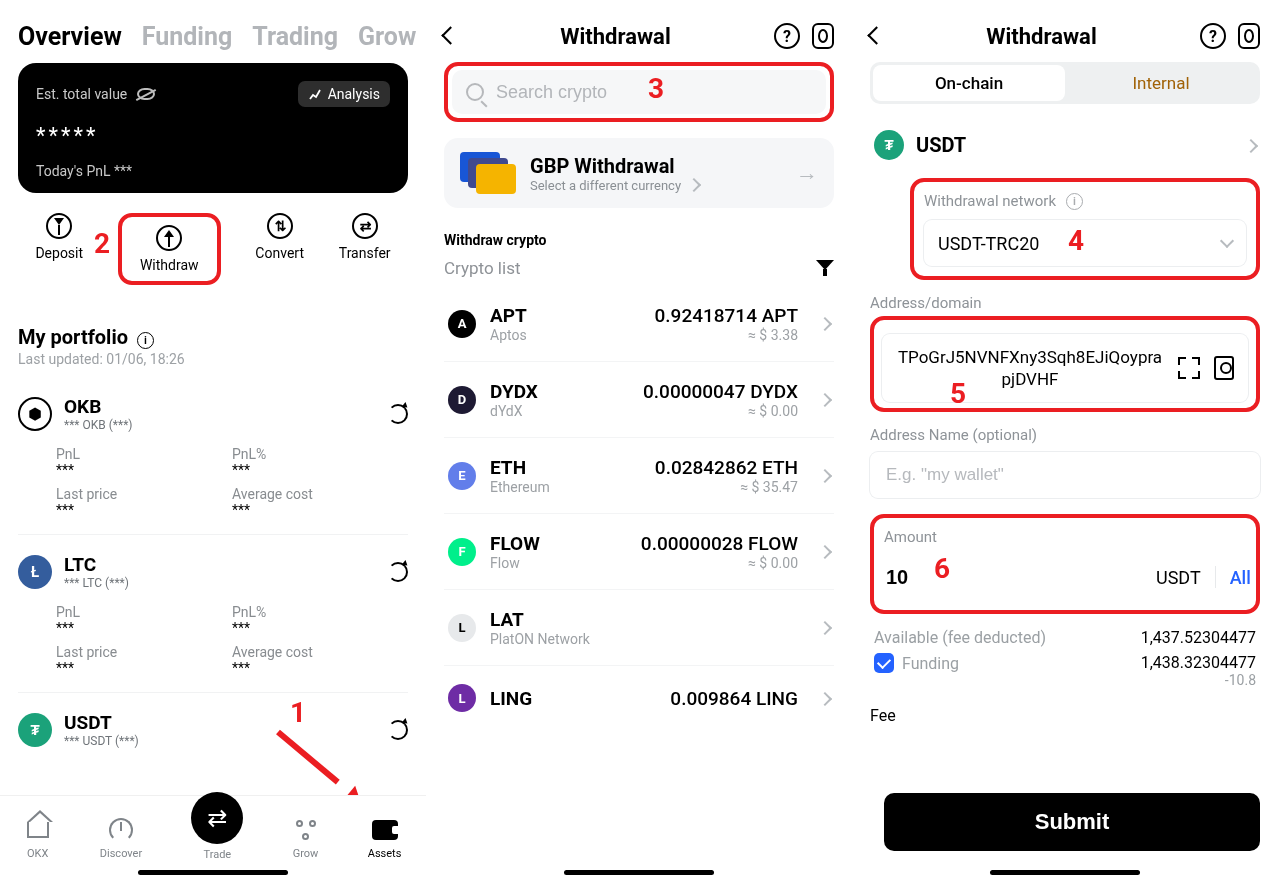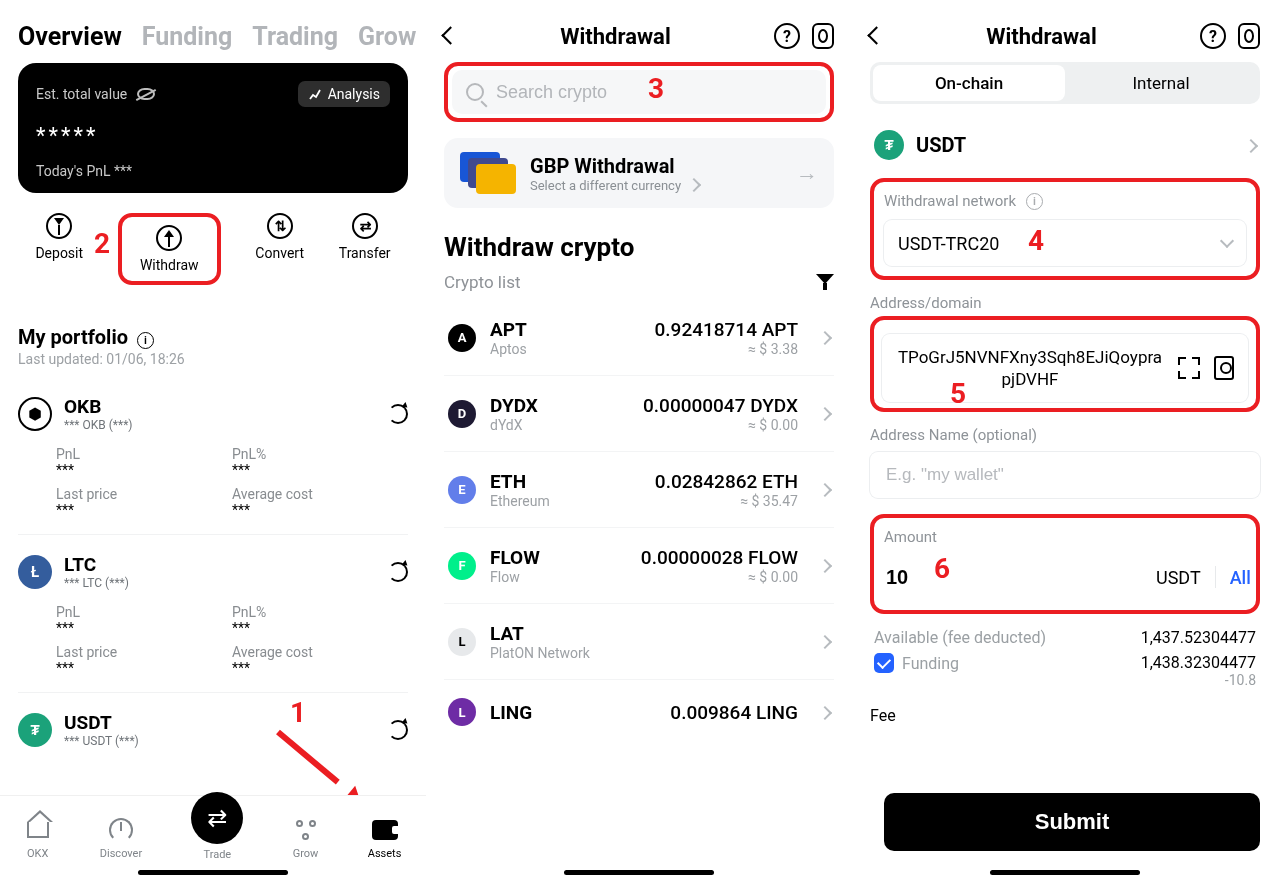--- a/index.html
+++ b/index.html
@@ -146,41 +146,41 @@
   .gbp-card {
     background:#f5f6f8; border-radius:14px; padding:14px 16px;
     display:flex; align-items:center; gap:16px; margin-top:16px;
   }
   .cards-ic { position:relative; width:54px; height:42px;}
   .cards-ic .c{position:absolute;width:40px;height:30px;border-radius:4px;}
   .cards-ic .c1{background:#1856d6;left:0;top:0;}
   .cards-ic .c2{background:#404a8f;left:8px;top:6px;}
   .cards-ic .c3{background:#f5b400;left:16px;top:12px;}
   .sel-cur{ display:flex;align-items:center;gap:8px;color:#8a8f94;font-size:13px;}
-  .h2 { font-size:26px; font-weight:700; margin:24px 0 10px 0;}
+  .h2 { font-size:14px; font-weight:700; margin:24px 0 10px 0;}
   .sub-row{ display:flex; justify-content:space-between; align-items:center; color:#8e9297; font-size:17px; margin-bottom:8px;}
   .filter-ic{ width:18px;height:16px;position:relative; }
   .filter-ic::before{content:"";position:absolute;top:0;left:0;width:0;height:0;
        border-left:9px solid transparent;border-right:9px solid transparent;border-top:10px solid #000;}
   .filter-ic::after{content:"";position:absolute;bottom:0;left:7px;width:4px;height:7px;background:#000;}
   .coin-item{ display:flex; align-items:center; justify-content:space-between;
        padding:18px 4px; border-bottom:1px solid #f3f4f5;}
   .coin-item:last-child { border-bottom:none; }
   .ci-left{ display:flex; align-items:center; gap:14px;}
   .ci-ic{ width:28px;height:28px;border-radius:50%;display:flex;align-items:center;justify-content:center;font-size:13px;font-weight:700;color:#fff;}
   .ci-sym{font-size:19px;font-weight:700;}
   .ci-name{font-size:14px;color:#9da1a5;}
   .ci-right{ text-align:right; margin-right:18px;}
   .ci-amt{font-size:19px;font-weight:500;}
   .ci-usd{font-size:14px;color:#9da1a5;}
   .coin-item .chev-right{ margin-left:4px;}
   
   .seg { display:flex; background:#eef0f1; border-radius:10px; height:42px; padding:3px; margin:10px 0 18px 0;}
   .seg div{ flex:1; display:flex;align-items:center;justify-content:center;font-size:17px;border-radius:8px; color:#000;}
-  .seg .inact{ color:#000000;}
+  .seg .inact{ color:#a16207;}
   .seg .act-seg{ background:#fff; font-weight:500;}
   .usdt-row{ display:flex;align-items:center;justify-content:space-between;
        background:#fff;border:none;padding:8px 4px; }
   .usdt-ic{ width:30px;height:30px;border-radius:50%;background:#1ba27a;color:#fff;
        display:flex;align-items:center;justify-content:center;font-weight:800;font-size:15px;}
   .f-block{ margin-top:10px; padding:10px 4px;}
   .f-block.hl-box{ padding:10px 10px; }
   .f-label{ font-size:15px; color:#8e9398; display:flex;align-items:center;gap:6px; }
   .select-box{ margin-top:10px; height:46px; border-radius:8px;
        box-shadow:0 0 0 1px #eceef0; display:flex;align-items:center;justify-content:space-between; padding:0 14px;}
@@ -557,21 +557,21 @@
   </div>
 
   <div class="usdt-row">
     <div class="row" style="gap:12px;">
       <div class="usdt-ic">₮</div>
       <span style="font-size:20px;font-weight:700;">USDT</span>
     </div>
     <span class="chev-right"></span>
   </div>
 
-  <div class="f-block hl-box" style="position:relative;">
+  <div class="f-block hl-box" style="position:relative;margin-left:40px;">
     <div class="f-label">
       <span>Withdrawal network</span>
       <span class="info-ic info-ic-grey">i</span>
     </div>
     <div class="select-box">
       <span style="font-size:18px;">USDT-TRC20</span>
       <span class="chev-down"></span>
     </div>
     <span class="hl-num" style="left:154px;top:42px;">4</span>
   </div>

